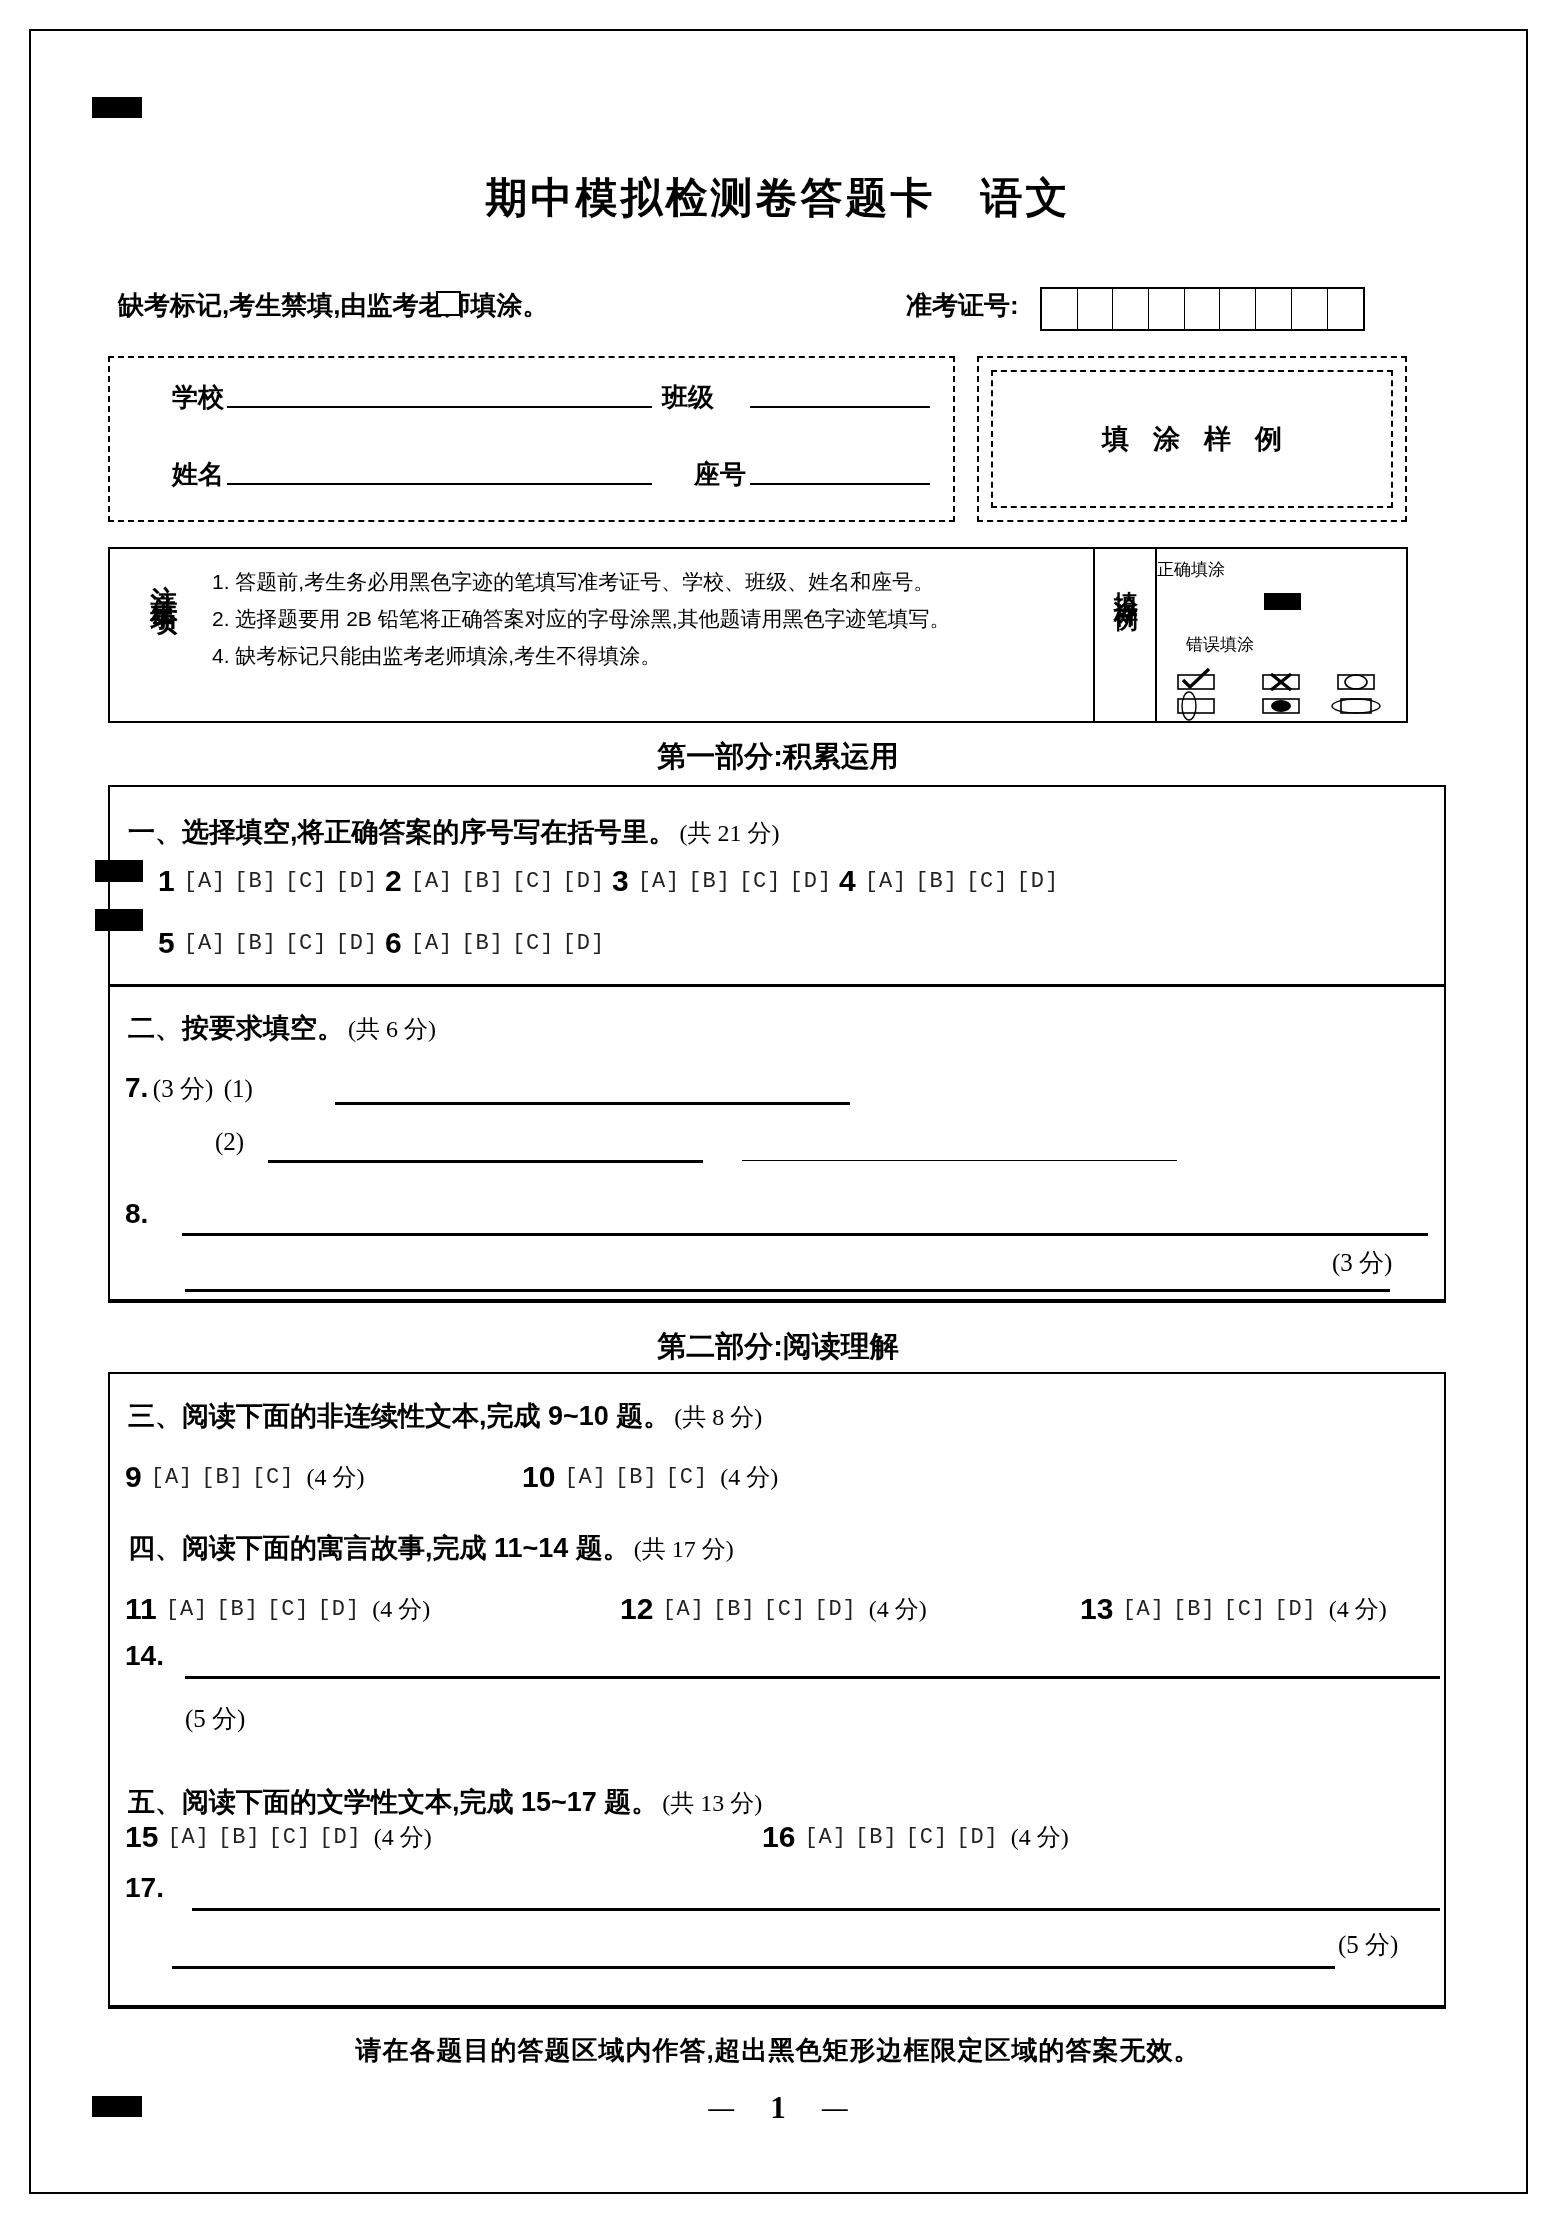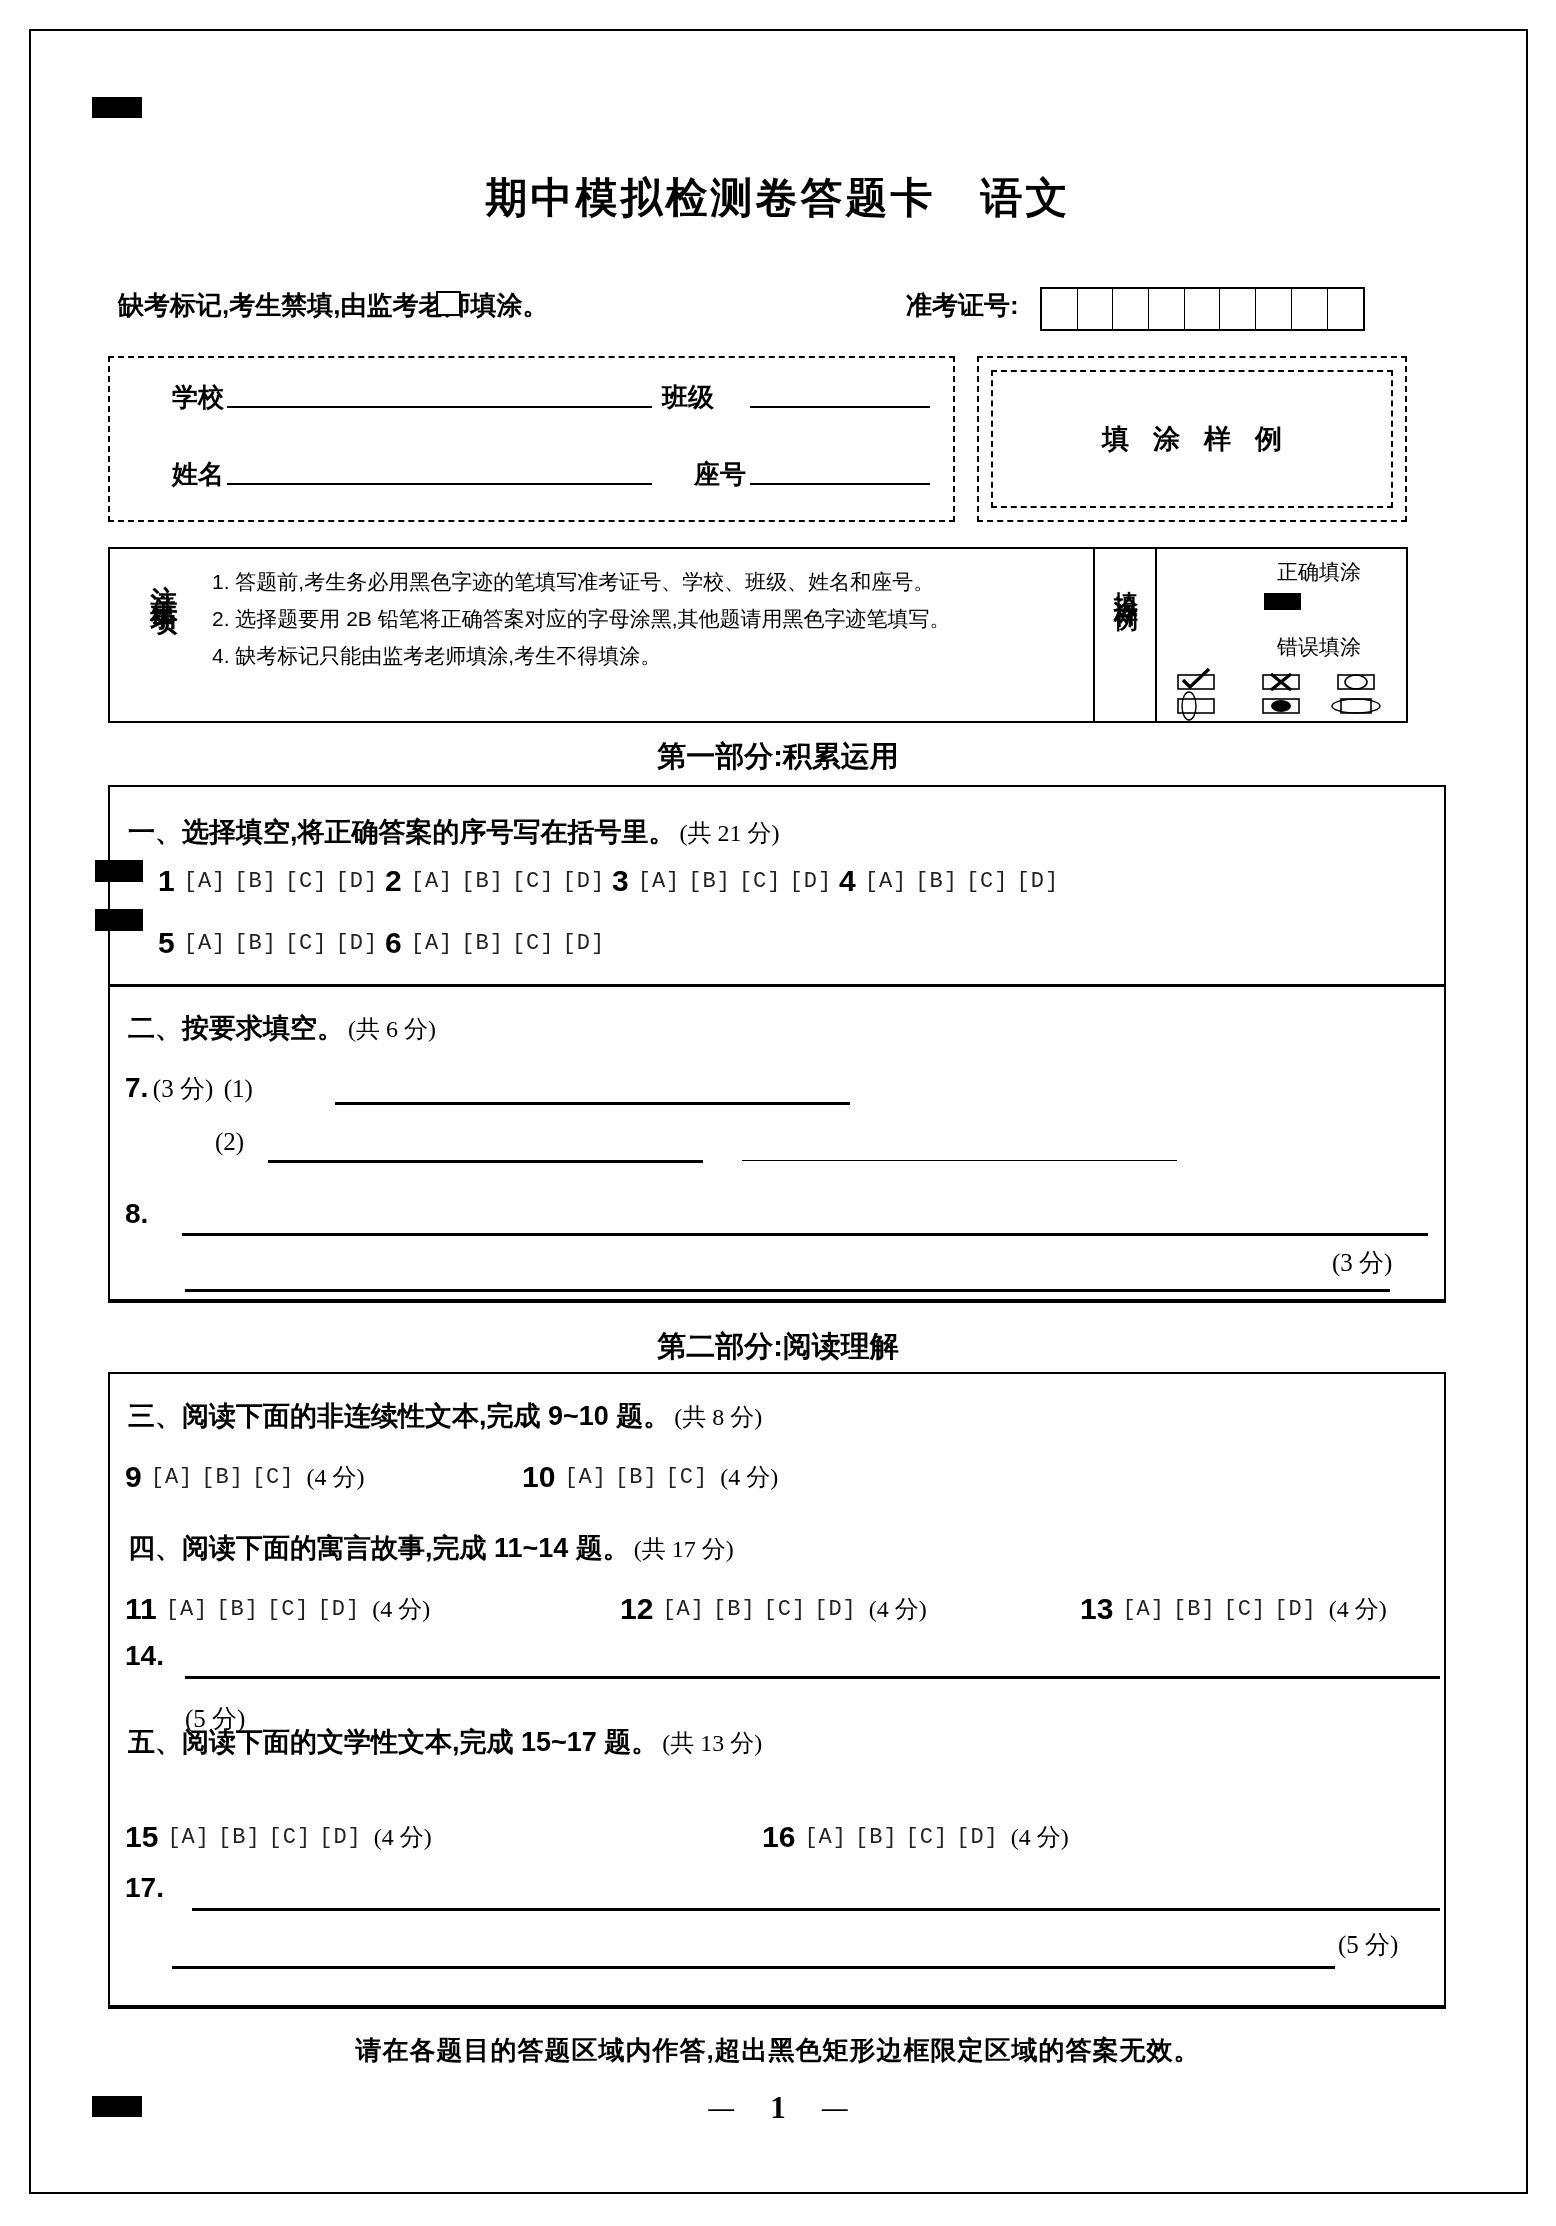--- a/index.html
+++ b/index.html
@@ -32,21 +32,21 @@
   .barcode-inner { position:absolute; left:12px; top:12px; right:12px; bottom:12px; border:2px dashed #000;
                    display:flex; align-items:center; justify-content:center; }
   .barcode-text { font-size:27px; font-weight:bold; letter-spacing:24px; text-indent:24px; }
 
   .notice-box { left:108px; top:547px; width:1300px; height:176px; border:2px solid #000; }
   .vtext { writing-mode:vertical-rl; text-orientation:upright; font-weight:bold; }
   .notice-side { left:146px; top:563px; font-size:27px; letter-spacing:9px; }
   .notice-items { left:212px; top:563px; width:880px; font-size:21px; line-height:37px; }
   .vdiv { width:2px; background:#000; }
   .sample-side { left:1110px; top:571px; font-size:24px; letter-spacing:6px; }
-  .fill-caption { width:204px; left:1157px; text-align:right; font-size:21px; }
+  .fill-caption { width:204px; left:1157px; text-align:left; font-size:17px; }
   .correct-rect { left:1264px; top:593px; width:37px; height:17px; background:#000; }
   .sample-svg { position:absolute; }
 
   .part-header { left:0; right:0; text-align:center; font-size:29px; font-weight:bold; }
 
   .qbox { border:2px solid #000; border-bottom:4px solid #000; }
   .boxA { left:108px; top:785px; width:1338px; height:518px; }
   .boxB { left:108px; top:1372px; width:1338px; height:637px; }
   .hdiv { height:3px; background:#000; }
 
@@ -272,21 +272,21 @@
       <span class="bubble">[B]</span>
       <span class="bubble">[C]</span>
       <span class="bubble">[D]</span>
       <span class="score">(4 分)</span>
     </div>
 
   <span class="abs wnum" style="left:125px; top:1640px;">14.</span>
   <div class="blank" style="left:185px; top:1676px; width:1255px;"></div>
   <span class="abs sub-label" style="left:185px; top:1702px;">(5 分)</span>
 
-  <div class="abs sec-title" style="left:128px; top:1724px;">
+  <div class="abs sec-title" style="left:128px; top:1784px;">
     <span>五、阅读下面的文学性文本,完成 15~17 题。</span><span class="score">(共 13 分)</span>
   </div>
   <div class="qgroup" style="left:125px; top:1820px;">
       <span class="qnum">15</span>
       <span class="bubble">[A]</span>
       <span class="bubble">[B]</span>
       <span class="bubble">[C]</span>
       <span class="bubble">[D]</span>
       <span class="score">(4 分)</span>
     </div>

